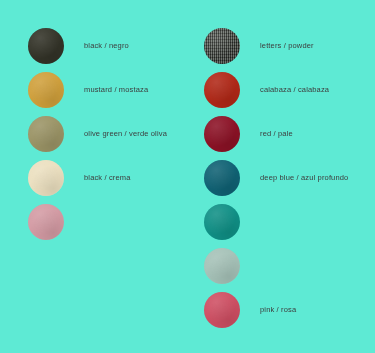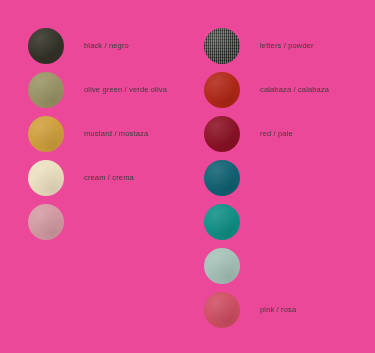--- a/index.html
+++ b/index.html
@@ -10,21 +10,21 @@
     width: 375px;
     height: 353px;
     background: #fdfdfb;
     font-family: "Liberation Sans", sans-serif;
     overflow: hidden;
   }
   #palette-board {
     position: relative;
     width: 375px;
     height: 353px;
-    background: #ec4899;
+    background: #5eead4;
     box-sizing: border-box;
   }
   .column {
     position: absolute;
     top: 24px;
     width: 180px;
   }
   #column-left  { left: 28px; }
   #column-right { left: 204px; }
 
@@ -73,30 +73,30 @@
 <body style="background: rgb(253, 253, 251);">
 
 <div id="palette-board">
 
   <div class="column" id="column-left">
     <div class="swatch-row">
       <div class="swatch-disc" style="background-color: rgb(51, 51, 40);"></div>
       <div class="swatch-label">black / negro</div>
     </div>
     <div class="swatch-row">
+      <div class="swatch-disc" style="background-color: rgb(208, 160, 60);"></div>
+      <div class="swatch-label">mustard / mostaza</div>
+    </div>
+    <div class="swatch-row">
       <div class="swatch-disc" style="background-color: rgb(155, 148, 102);"></div>
       <div class="swatch-label">olive green / verde oliva</div>
     </div>
     <div class="swatch-row">
-      <div class="swatch-disc" style="background-color: rgb(208, 160, 60);"></div>
-      <div class="swatch-label">mustard / mostaza</div>
-    </div>
-    <div class="swatch-row">
       <div class="swatch-disc" style="background-color: rgb(236, 224, 192);"></div>
-      <div class="swatch-label">cream / crema</div>
+      <div class="swatch-label">black / crema</div>
     </div>
     <div class="swatch-row">
       <div class="swatch-disc" style="background-color: rgb(212, 155, 164);"></div>
     </div>
   </div>
 
   <div class="column" id="column-right">
     <div class="swatch-row">
       <div class="swatch-disc textured" style="background-color: rgb(74, 79, 71);"></div>
       <div class="swatch-label">letters / powder</div>
@@ -104,20 +104,21 @@
     <div class="swatch-row">
       <div class="swatch-disc" style="background-color: rgb(177, 40, 23);"></div>
       <div class="swatch-label">calabaza / calabaza</div>
     </div>
     <div class="swatch-row">
       <div class="swatch-disc" style="background-color: rgb(140, 18, 38);"></div>
       <div class="swatch-label">red / pale</div>
     </div>
     <div class="swatch-row">
       <div class="swatch-disc" style="background-color: rgb(16, 98, 116);"></div>
+      <div class="swatch-label">deep blue / azul profundo</div>
     </div>
     <div class="swatch-row">
       <div class="swatch-disc" style="background-color: rgb(16, 144, 134);"></div>
     </div>
     <div class="swatch-row">
       <div class="swatch-disc" style="background-color: rgb(166, 194, 184);"></div>
     </div>
     <div class="swatch-row">
       <div class="swatch-disc" style="background-color: rgb(207, 79, 99);"></div>
       <div class="swatch-label">pink / rosa</div>

